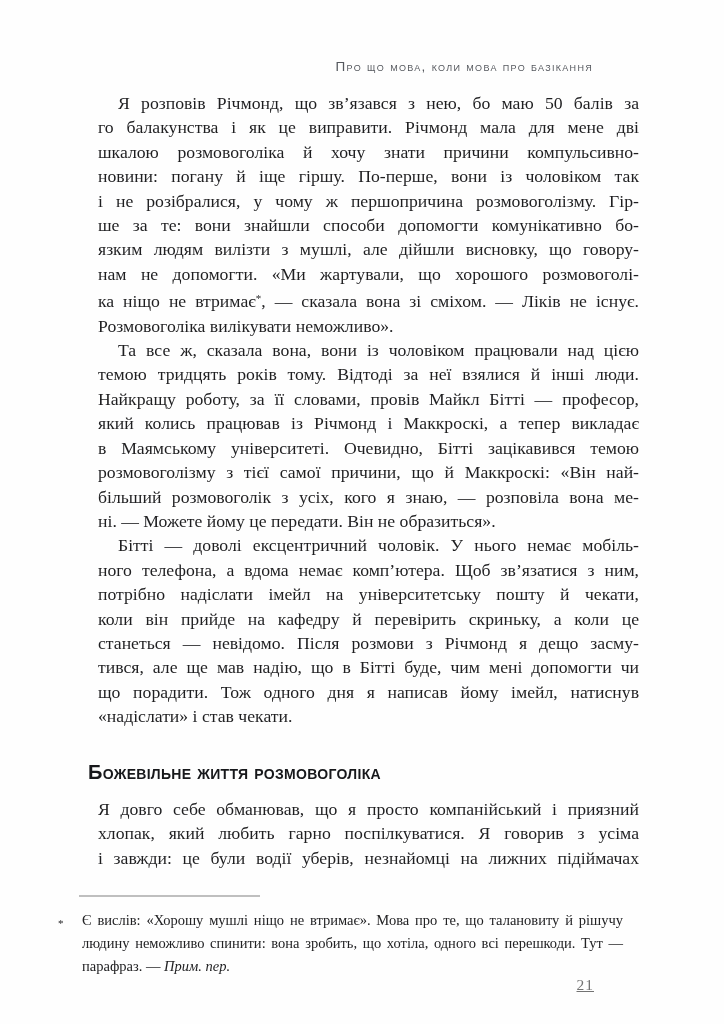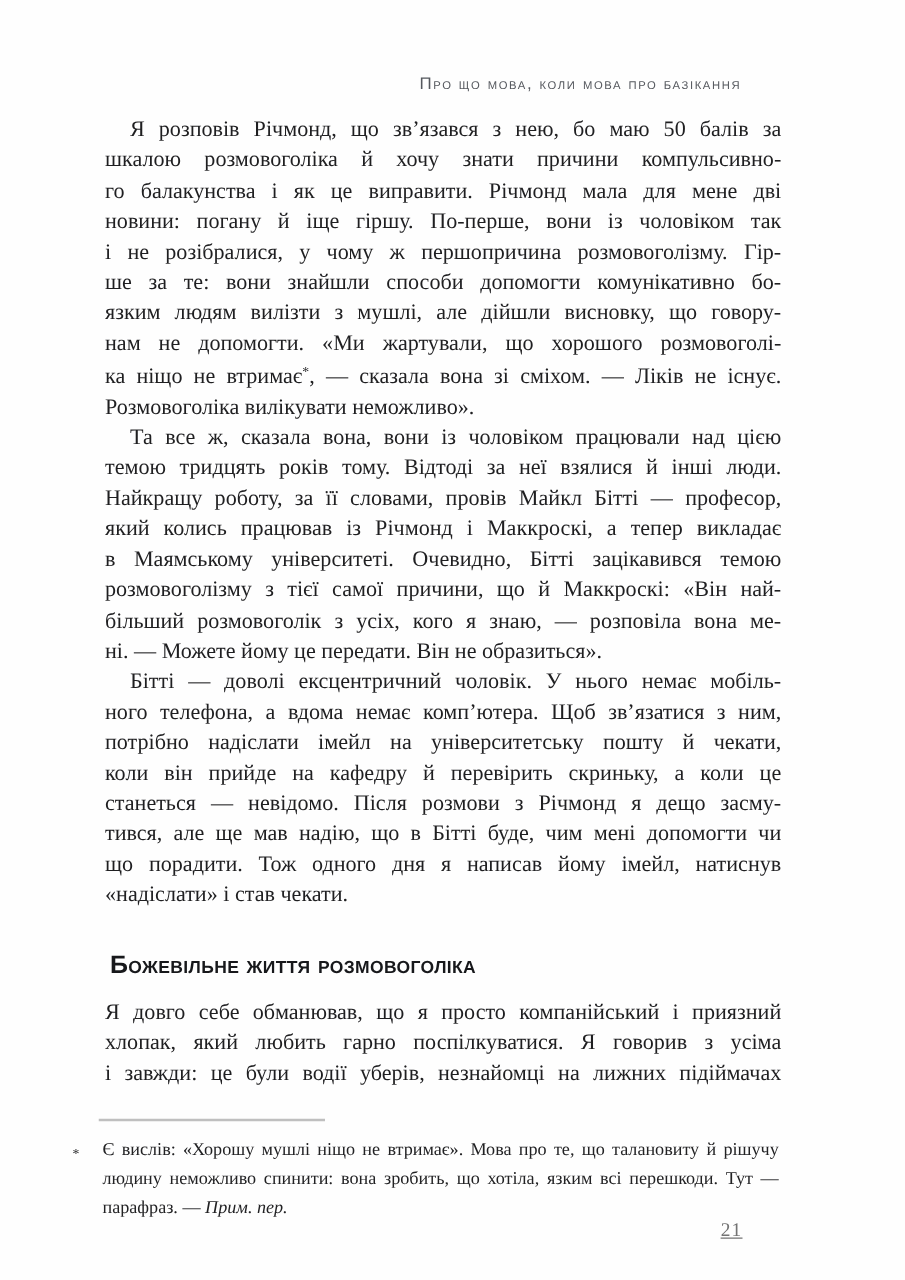--- a/index.html
+++ b/index.html
@@ -10,21 +10,21 @@
   }
   .running-head {
     position:absolute; top:60px; left:82px; right:131px;
     text-align:right;
     font-family:"Liberation Sans", sans-serif;
     font-variant:small-caps;
     font-size:13.5px; line-height:14px; letter-spacing:1.3px;
     color:#55585e;
   }
   .body-block {
-    position:absolute; left:84px; width:541px;
+    position:absolute; left:98px; width:541px;
     font-size:17.7px; line-height:24.4px;
   }
   .para1-3 { top:91px; }
   .para4   { top:797px; }
   .line { text-align:justify; text-align-last:justify; }
   .line.last { text-align-last:left;font-family:Liberation Serif, serif; }
   .line.ind { text-indent:20px; }
   .sup { font-size:11px; vertical-align:5px; }
   .section-heading {
     position:absolute; top:760px; left:88px;
@@ -55,22 +55,22 @@
 </head>
 <body>
 
 <div class="page">
 
   <div class="running-head">Про що мова, коли мова про базікання</div>
 
   <div class="body-block para1-3">
 
     <div class="line ind">Я розповів Річмонд, що зв’язався з нею, бо маю 50 балів за</div>
+    <div class="line">го балакунства і як це виправити. Річмонд мала для мене дві</div>
     <div class="line">шкалою розмовоголіка й хочу знати причини компульсивно-</div>
-    <div class="line">го балакунства і як це виправити. Річмонд мала для мене дві</div>
     <div class="line">новини: погану й іще гіршу. По-перше, вони із чоловіком так</div>
     <div class="line">і не розібралися, у чому ж першопричина розмовоголізму. Гір-</div>
     <div class="line">ше за те: вони знайшли способи допомогти комунікативно бо-</div>
     <div class="line">язким людям вилізти з мушлі, але дійшли висновку, що говору-</div>
     <div class="line">нам не допомогти. «Ми жартували, що хорошого розмовоголі-</div>
     <div class="line"><span>ка ніщо не втримає</span><span class="sup">*</span><span>, — сказала вона зі сміхом. — Ліків не існує.</span></div>
     <div class="line last">Розмовоголіка вилікувати неможливо».</div>
 
     <div class="line ind">Та все ж, сказала вона, вони із чоловіком працювали над цією</div>
     <div class="line">темою тридцять років тому. Відтоді за неї взялися й інші люди.</div>
@@ -98,20 +98,20 @@
     <div class="line">хлопак, який любить гарно поспілкуватися. Я говорив з усіма</div>
     <div class="line">і завжди: це були водії уберів, незнайомці на лижних підіймачах</div>
   </div>
 
   <div class="footnote-rule"></div>
 
   <div class="footnote">
     <div class="fn-marker">*</div>
     <div class="fn-text">
       <div class="fline">Є вислів: «Хорошу мушлі ніщо не втримає». Мова про те, що талановиту й рішучу</div>
-      <div class="fline">людину неможливо спинити: вона зробить, що хотіла, язким всі перешкоди. Тут —</div>
+      <div class="fline">людину неможливо спинити: вона зробить, що хотіла, одного всі перешкоди. Тут —</div>
       <div class="fline last"><span>парафраз. — </span><em>Прим. пер.</em></div>
     </div>
   </div>
 
   <div class="page-number">21</div>
 
 </div>
 
 </body></html>

